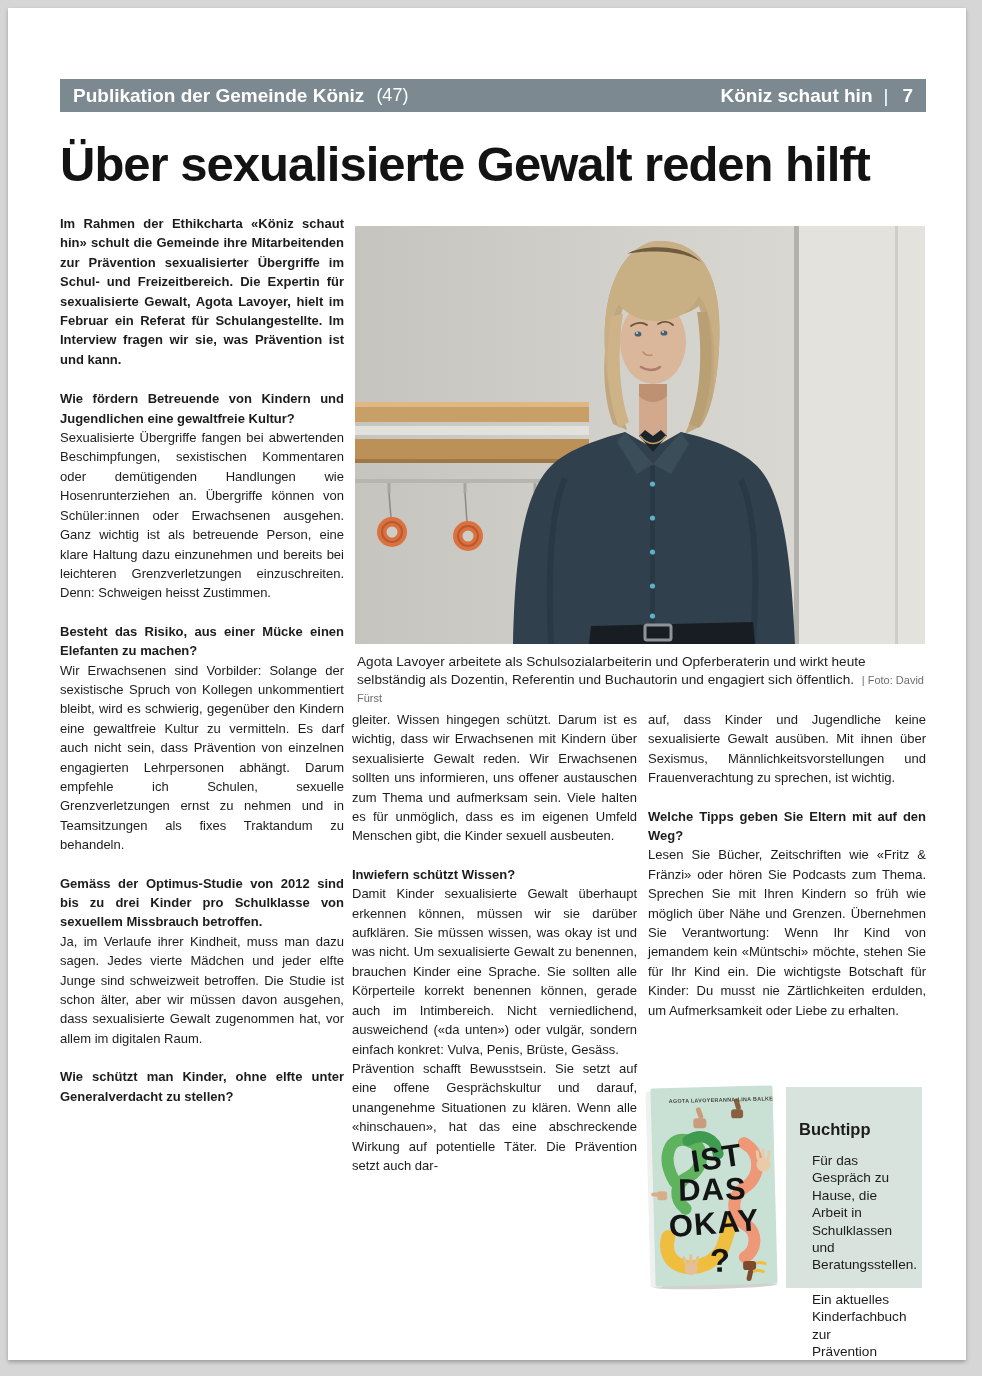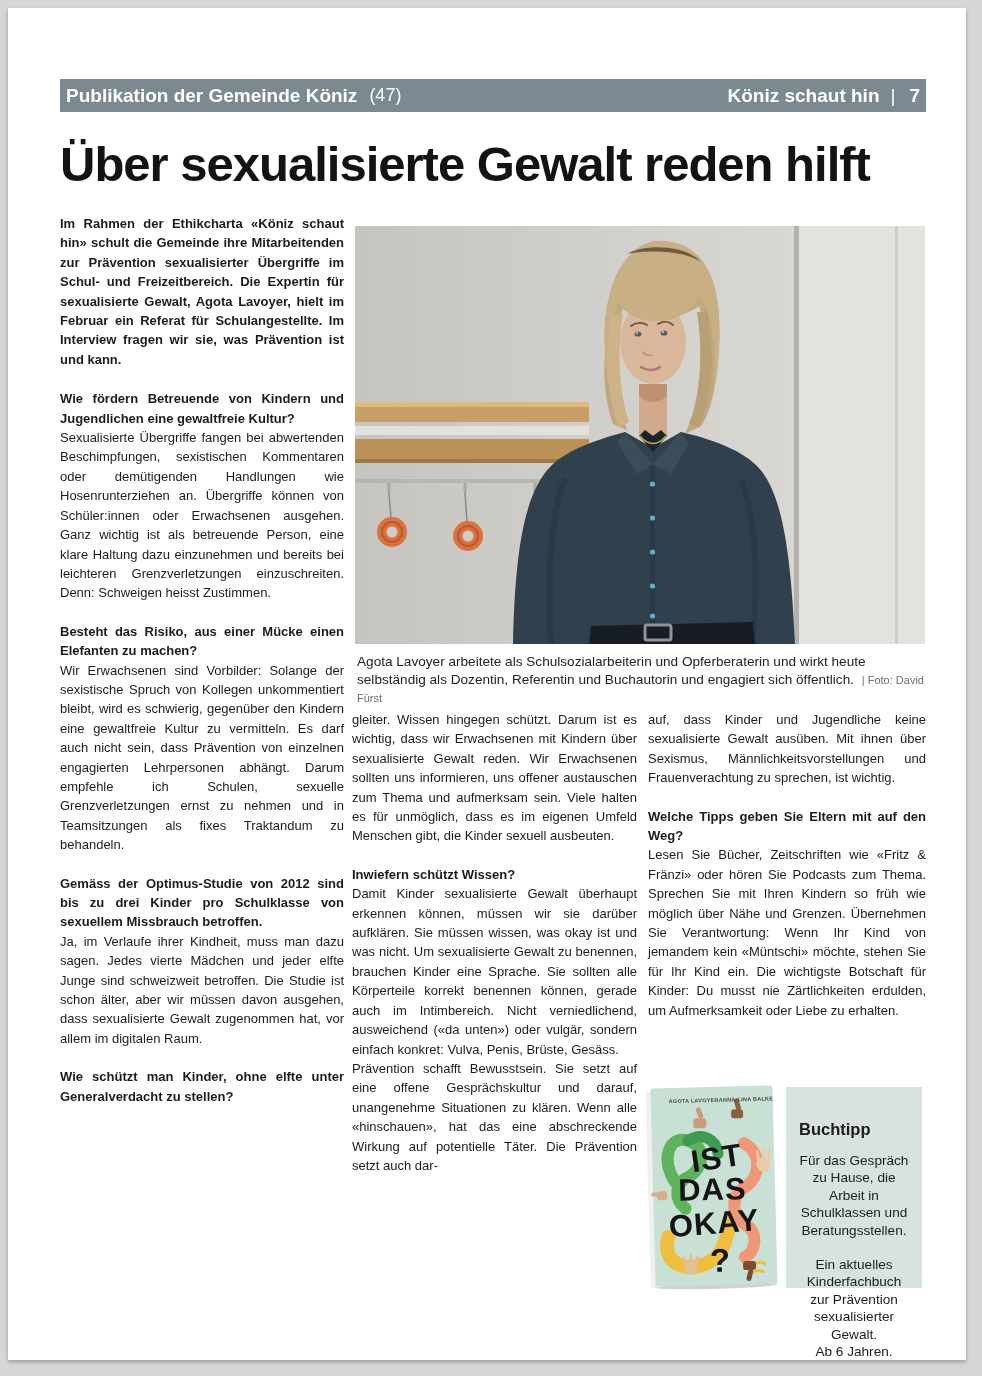--- a/index.html
+++ b/index.html
@@ -11,21 +11,21 @@
   }
   .page{
     position:absolute;left:8px;top:8px;width:958px;height:1352px;
     background:#ffffff;box-shadow:0 2px 4px rgba(0,0,0,.28);
     overflow:hidden;
   }
   
   .topbar{
     position:absolute;left:52px;top:71px;width:866px;height:33px;
     background:#7c8991;color:#fff;display:flex;align-items:center;
-    box-sizing:border-box;padding:0 6px;font-size:19px;font-weight:bold;
+    box-sizing:border-box;padding:0 13px;font-size:19px;font-weight:bold;
   }
   .topbar .issue{font-weight:normal;margin-left:12px;font-size:18px;}
   .topbar .right{margin-left:auto;display:flex;align-items:flex-end;}
   .topbar .sep{font-weight:300;margin:0 14px 0 11px;}
   
   .headline{
     position:absolute;left:52px;top:130px;width:890px;margin:0;
     font-size:49px;line-height:1.1;font-weight:bold;color:#131313;
     letter-spacing:-1px;
   }
@@ -47,21 +47,21 @@
   .caption .credit{font-size:11px;color:#6d6d6d;margin-left:4px;}
   
   .book{position:absolute;left:637px;top:1078px;width:132px;height:203px;}
   .book svg{display:block;width:100%;height:100%;overflow:visible;}
   
   .buchtipp{
     position:absolute;left:778px;top:1079px;width:136px;height:201px;
     background:#d8e3de;box-sizing:border-box;padding:33px 13px;color:#1c1c1c;
   }
   .buchtipp h3{margin:0 0 13px;font-size:16.5px;font-weight:bold;}
-  .buchtipp p{margin:0;font-size:13.6px;line-height:17.4px;text-align:center;}
+  .buchtipp p{margin:13px;font-size:13.6px;line-height:17.4px;}
   .buchtipp p.mt{margin-top:17px;}
 </style>
 </head>
 <body>
 
 <div class="page">
 
   <div class="topbar">
     <span>Publikation der Gemeinde Köniz</span>
     <span class="issue">(47)</span>

